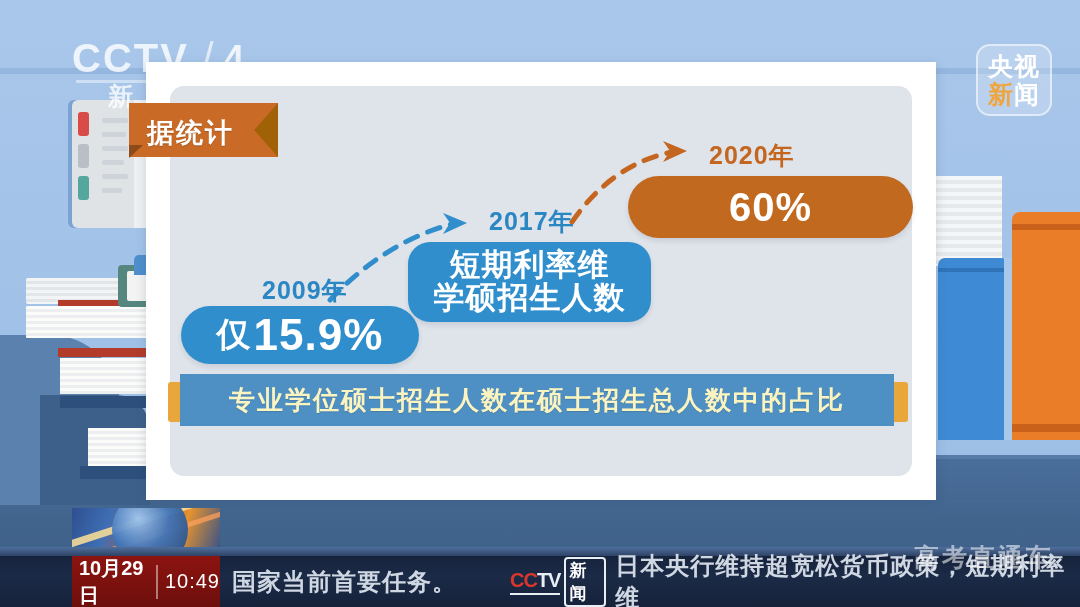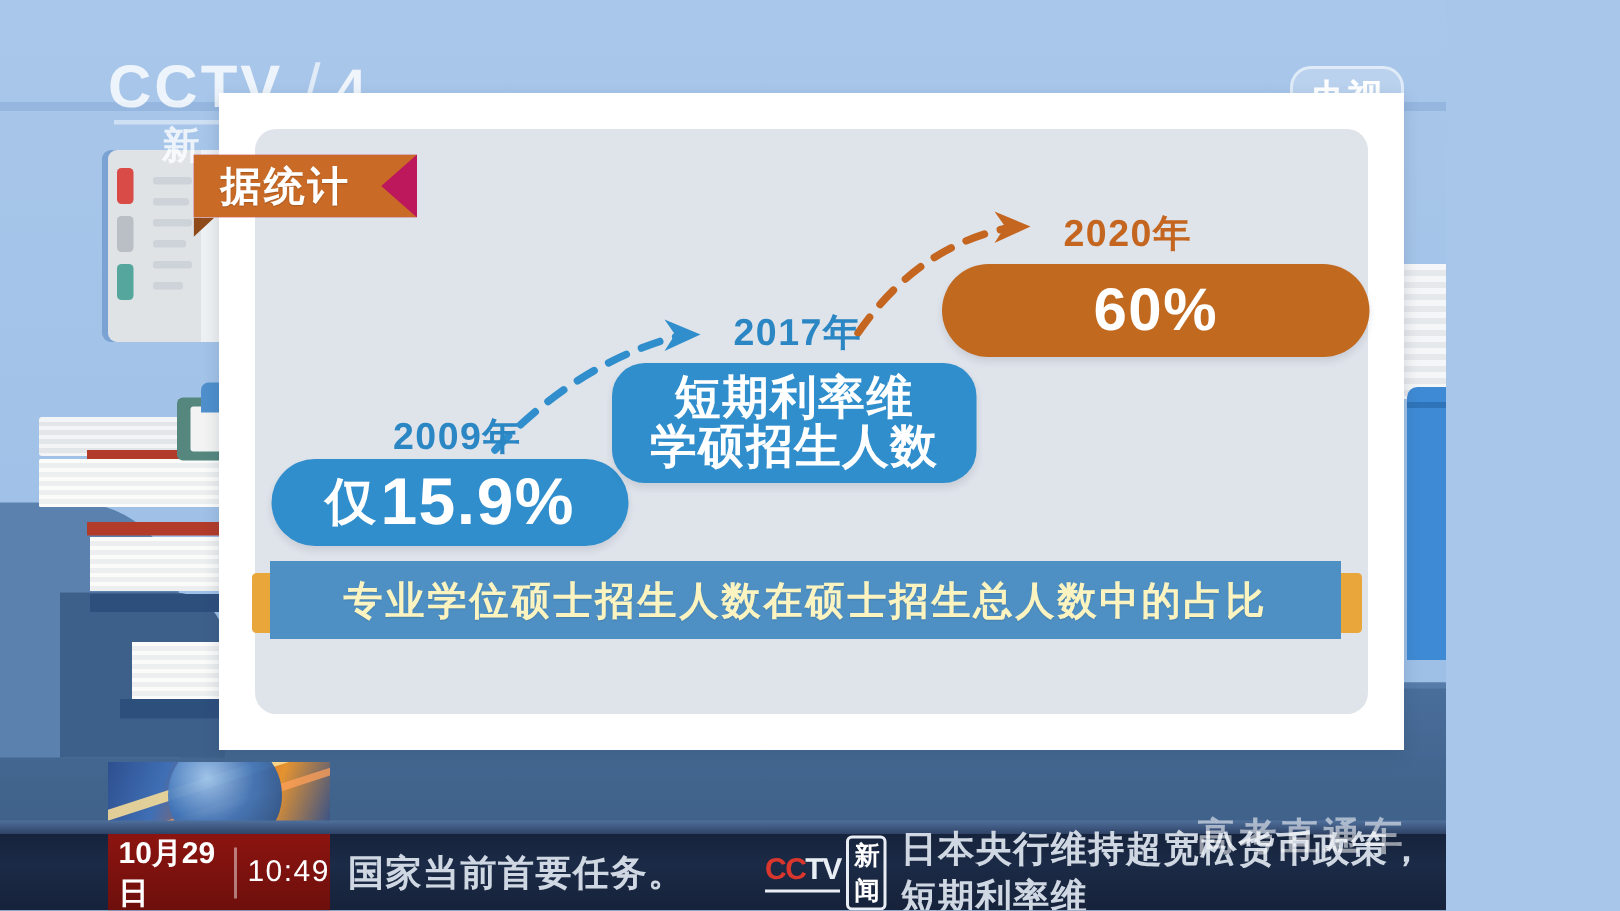--- a/index.html
+++ b/index.html
@@ -1,21 +1,21 @@
 <!DOCTYPE html>
 <html><head>
 <meta charset="utf-8">
 <style>
   html,body{margin:0;padding:0;}
   body{
     width:1080px;height:607px;overflow:hidden;
     font-family:"Liberation Sans","DejaVu Sans",sans-serif;
     background:#a7c6ea;
   }
-  .screen{position:relative;width:964px;height:607px;overflow:hidden;background:#a7c6ea;}
+  .screen{position:relative;width:1080px;height:607px;overflow:hidden;background:#a7c6ea;}
 
   
   .bg-sky{position:absolute;left:0;top:0;width:1080px;height:470px;
     background:linear-gradient(180deg,#a9c7ea 0%,#a2c2e8 60%,#9dbfe6 100%);}
   .bg-topband{position:absolute;left:0;top:68px;width:1080px;height:6px;background:#8fb2db;opacity:.75;}
   .bg-desk{position:absolute;left:0;top:455px;width:1080px;height:152px;
     background:linear-gradient(180deg,#4a6f9b 0%,#41648d 45%,#3c5d86 100%);}
   .bg-desk-edge{position:absolute;left:0;top:455px;width:1080px;height:4px;background:#5a80ac;opacity:.8;}
   .bg-deskline{position:absolute;left:0;top:500px;width:1080px;height:3px;background:#456a95;opacity:.55;}
 
@@ -84,22 +84,22 @@
   .yangshi .r2 b:first-child{color:#f0a43a;}
   .yangshi .r2 b:last-child{color:#fff;}
 
   
   .panel{position:absolute;left:146px;top:62px;width:790px;height:438px;background:#ffffff;
     box-shadow:0 3px 10px rgba(40,60,90,.18);}
   .panel-inner{position:absolute;left:24px;top:24px;width:742px;height:390px;
     background:#dfe3ea;border-radius:14px;}
 
   
-  .ribbon{position:absolute;left:129px;top:103px;height:42px;padding:0 44px 0 18px;
-    background:#be185d;display:flex;align-items:center;
+  .ribbon{position:absolute;left:129px;top:103px;height:42px;padding:12px 44px 0 18px;
+    background:#a16207;display:flex;
     clip-path:polygon(0 0,100% 0,100% 100%,0 100%,0 100%);}
   .ribbon .rb-shape{position:absolute;left:0;top:0;width:100%;height:100%;background:#c96a26;
     clip-path:polygon(0 0,100% 0,84% 50%,100% 100%,0 100%);}
   .ribbon span{position:relative;font-size:27px;font-weight:bold;color:#fff;letter-spacing:2px;z-index:2;
     text-shadow:0 1px 1px rgba(0,0,0,.18);}
   .ribbon-fold{position:absolute;left:129px;top:145px;width:14px;height:13px;background:#8f4a19;
     clip-path:polygon(0 0,100% 0,0 100%);}
 
   
   .yr{position:absolute;font-size:25px;font-weight:bold;letter-spacing:1px;}

